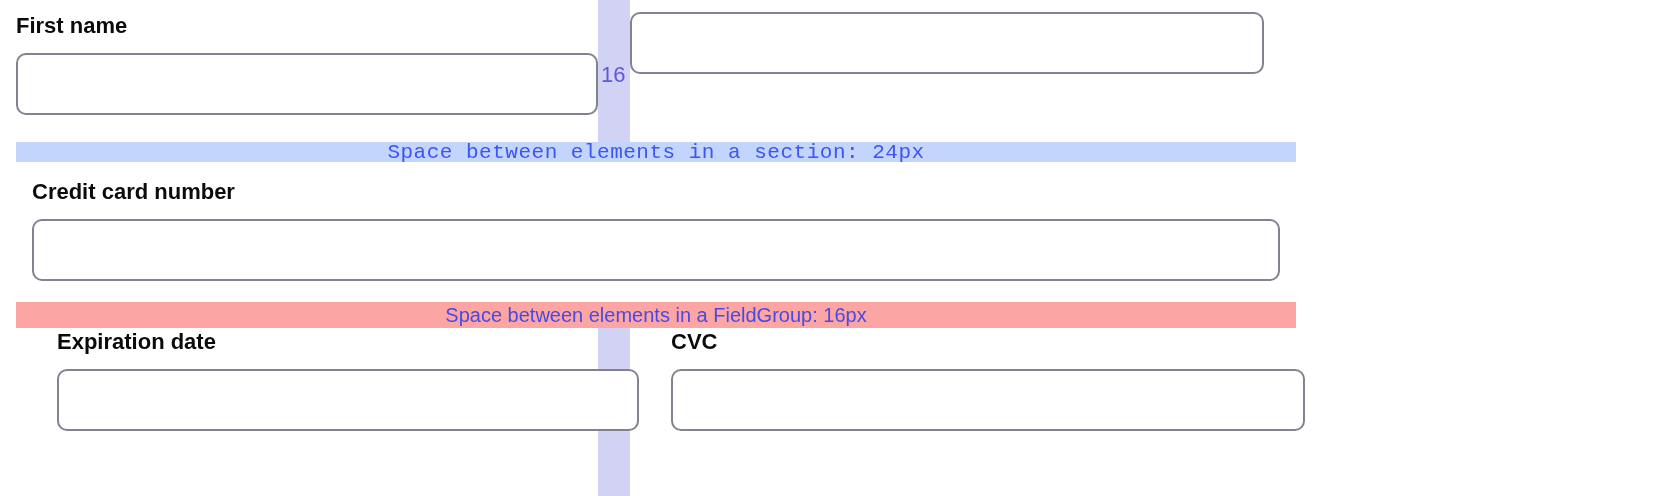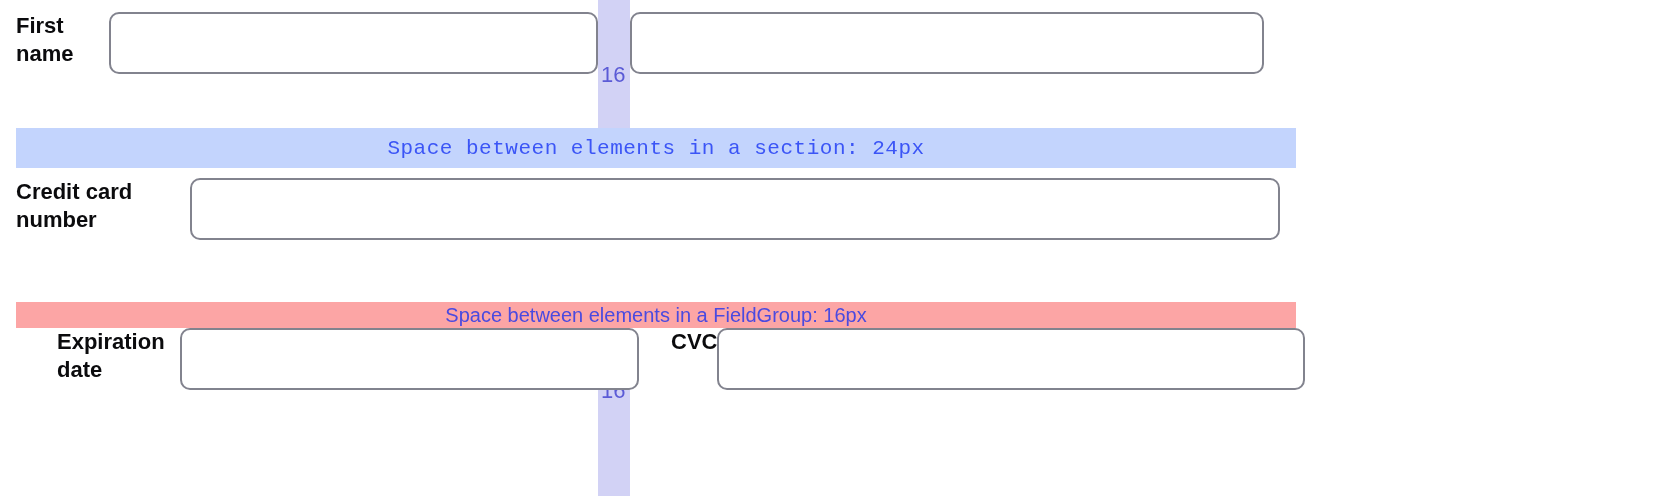--- a/index.html
+++ b/index.html
@@ -32,22 +32,22 @@
     left: 16px;
     width: 1280px;
     display: flex;
     align-items: center;
     justify-content: center;
     color: #3b55f6;
     white-space: nowrap;
   }
   .gap-band.section {
     background: #c3d4fd;
-    top: 128px;
-    height: 40px;
+    top: 142px;
+    height: 20px;
     font-family: "Liberation Mono", "DejaVu Sans Mono", monospace;
     font-size: 21px;
     letter-spacing: 0.5px;
   }
   .gap-band.fieldgroup {
     background: #fca5a5;
     top: 302px;
     height: 26px;
     font-family: "Liberation Sans", sans-serif;
     font-size: 20px;
@@ -80,25 +80,25 @@
     left: 0;
     width: 1296px;
     display: flex;
   }
   .row-names  { top: 12px;  }
   .row-card   { top: 178px; }
   .row-expiry { top: 328px; margin-left: 41px; }
 
   .field {
     display: flex;
-    flex-direction: row;
+    flex-direction: column;
   }
   .field.half { width: 598px; padding-left: 16px; padding-right: 0; }
   .field.half.right { width: 682px; padding-left: 32px; padding-right: 16px; }
-  .field.full { width: 1296px; padding-left: 16px; padding-right: 16px; }
+  .field.full { width: 1296px; padding-left: 32px; padding-right: 16px; }
 
   .field-label {
     font-family: "Liberation Sans", sans-serif;
     font-size: 22px;
     font-weight: bold;
     color: #0b0b0d;
     line-height: 1.25;
     margin-bottom: 13px;
   }
 

